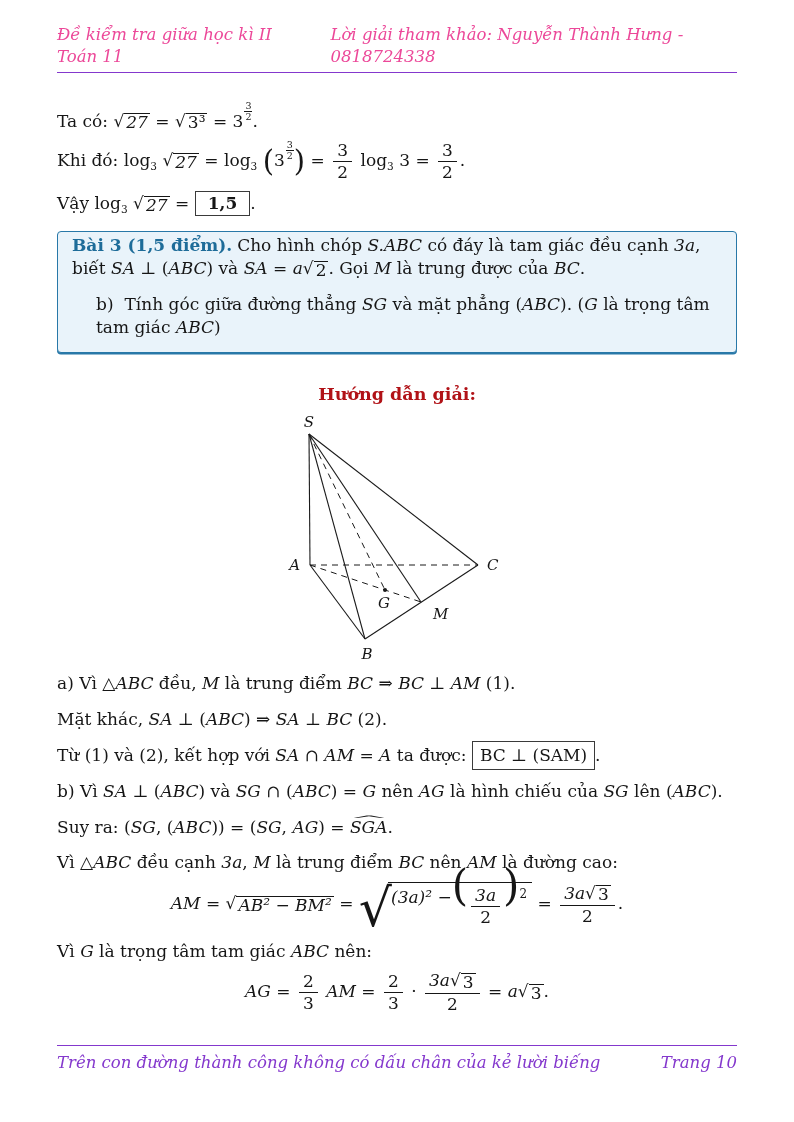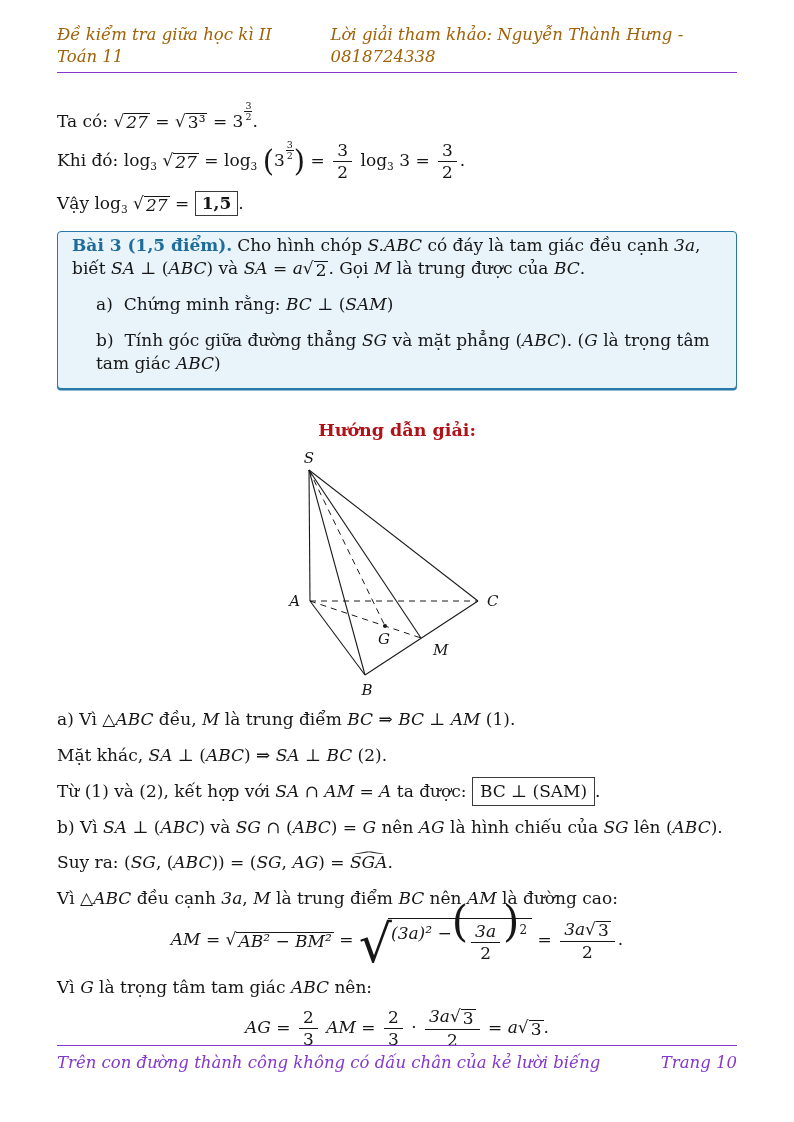--- a/index.html
+++ b/index.html
@@ -7,21 +7,21 @@
     width:794px;height:1122px;position:relative;overflow:hidden;
     background:#ffffff;color:#161616;
     font-family:"DejaVu Serif","Liberation Serif",serif;
     font-size:17px;line-height:1.35;
   }
   .content{padding:0 57px;}
   
   .pgheader{
     display:flex;justify-content:flex-end;align-items:baseline;
     padding:24px 0 3px;border-bottom:1.6px solid #8438cd;
-    color:#a16207;font-style:italic;font-size:16.5px;gap:22px;
+    color:#ec4899;font-style:italic;font-size:16.5px;gap:22px;
   }
   .pgfooter{
     position:absolute;left:57px;right:57px;top:1045px;
     border-top:1.6px solid #8438cd;padding-top:6px;
     display:flex;justify-content:space-between;
     color:#8438cd;font-style:italic;font-size:16.5px;gap:12px;
   }
   
   .rm{font-style:normal;}
   .mi{font-style:italic;}
@@ -33,21 +33,21 @@
   .frac{display:inline-block;vertical-align:middle;text-align:center;line-height:1.12;margin:0 3px;}
   .frac .fn{display:block;border-bottom:1.2px solid currentColor;padding:0 4px 1px;}
   .frac .fdn{display:block;padding:1px 4px 0;}
   .supfrac{display:inline-block;font-size:9.5px;vertical-align:7px;text-align:center;line-height:1.05;margin-left:1px;}
   .supfrac .fn{display:block;border-bottom:1px solid currentColor;padding:0 1px;}
   .supfrac .fdn{display:block;}
   sub.msub{font-size:0.62em;line-height:1;}
   .bigp{font-size:29px;vertical-align:-5px;line-height:0;font-style:normal;}
   .bigp2{font-size:42px;vertical-align:-8px;line-height:0;font-style:normal;}
   .sup2{font-size:12px;vertical-align:16px;}
-  .boxedv{border:1.1px solid #3a3a3a;padding:1px 6px 2px;font-weight:bold;}
+  .boxedv{border:1.1px solid #3a3a3a;padding:1px 12px 2px;font-weight:bold;}
   .boxedr{border:1.1px solid #3a3a3a;padding:3px 7px 4px;font-weight:normal;}
   .bigsqrt{display:inline-flex;align-items:center;vertical-align:middle;}
   .rsign2{font-size:52px;line-height:0;margin-right:-4px;transform:translateY(3px);}
   .vin2{display:inline-flex;align-items:flex-start;border-top:1.6px solid currentColor;padding:3px 5px 0 3px;}
   .widehat{position:relative;display:inline-block;font-style:italic;}
   .widehat .hat{position:absolute;left:50%;top:-0.5em;transform:translateX(-50%) scaleX(3.6) scaleY(0.7);font-size:0.8em;font-style:normal;}
   
   .problem-box{
     margin-top:16px;background:#e9f3fa;border:1.3px solid #2878a8;
     border-radius:4px;padding:2px 14px 13px;
@@ -121,23 +121,20 @@
   </p>
 
   <div class="problem-box">
     <p class="p">
       <span class="btitle">Bài 3 (1,5 điểm).</span><span class="rm">Cho hình chóp </span><span class="mi">S.ABC</span><span class="rm"> có đáy là tam giác đều cạnh </span><span class="mi">3a</span><span class="rm">, biết </span><span class="mi">SA</span><span class="rm"> ⊥ (</span><span class="mi">ABC</span><span class="rm">) và </span><span class="mi">SA</span><span class="rm"> = </span><span class="mi">a</span><span class="sqrt">
           <span class="rsign">√</span>
           <span class="vin rm">2</span>
         </span><span class="rm">. Gọi </span><span class="mi">M</span><span class="rm"> là trung được của </span><span class="mi">BC</span><span class="rm">.</span>
     </p>
     <p class="p pitem">
-      <span class="marker rm">a)</span><span class="rm">Chứng minh rằng: </span><span class="mi">BC</span><span class="rm"> ⊥ (</span><span class="mi">SAM</span><span class="rm">)</span>
-    </p>
-    <p class="p pitem">
       <span class="marker rm">b)</span><span class="rm">Tính góc giữa đường thẳng </span><span class="mi">SG</span><span class="rm"> và mặt phẳng (</span><span class="mi">ABC</span><span class="rm">). (</span><span class="mi">G</span><span class="rm"> là trọng tâm tam giác </span><span class="mi">ABC</span><span class="rm">)</span>
     </p>
   </div>
 
   <p class="p solhead">Hướng dẫn giải:</p>
 
   <div class="figwrap">
     <svg width="228" height="252" viewBox="0 0 228 252">
 
       <line x1="26" y1="19" x2="27" y2="150" stroke="#1a1a1a" stroke-width="1.1"></line>

